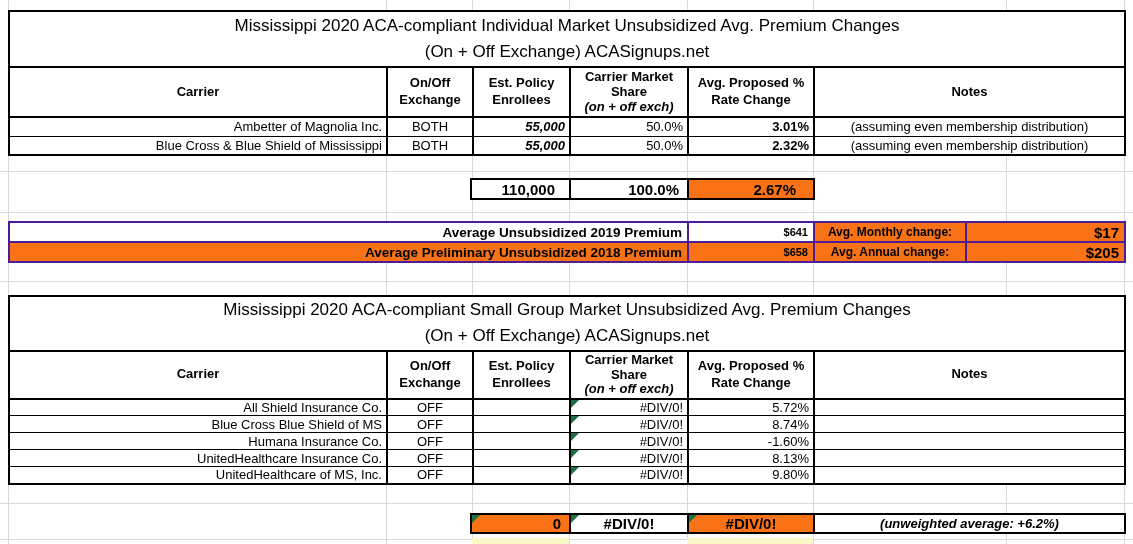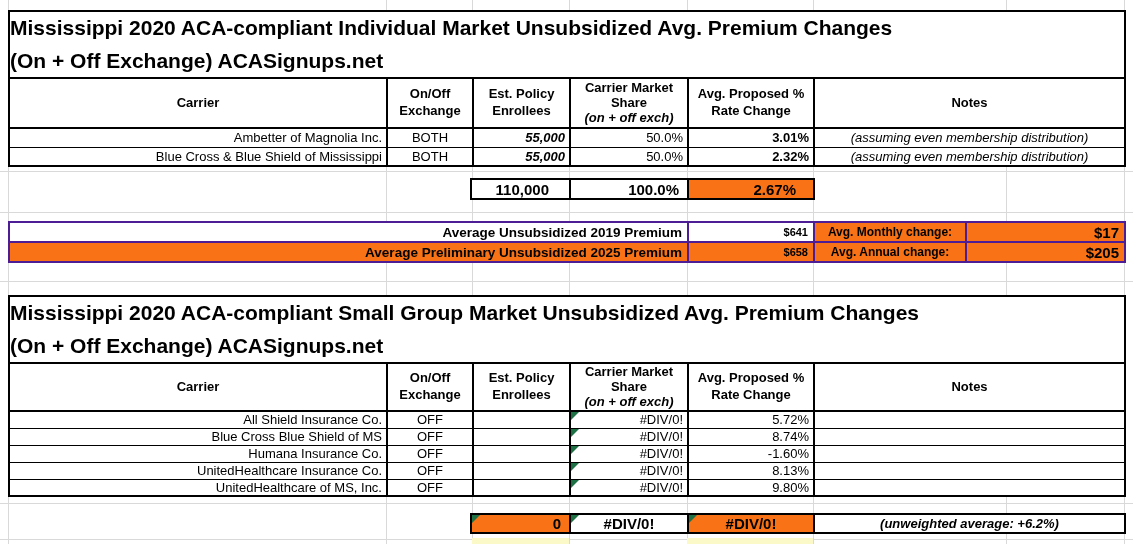--- a/index.html
+++ b/index.html
@@ -3,32 +3,32 @@
 <meta charset="utf-8">
 <style>
   html,body{margin:0;padding:0;background:#fff}
   .sheet{position:relative;width:1133px;height:544px;background:#ffffff;overflow:hidden;
          font-family:"Liberation Sans",sans-serif;color:#000}
   .gl{position:absolute;background:#d9d9d9}
   .glv{width:1px;top:0;height:544px}
   .glh{height:1px;left:0;width:1133px}
   table{border-collapse:collapse;table-layout:fixed;position:absolute;background:#fff}
   td{padding:0;overflow:hidden;white-space:nowrap;vertical-align:middle}
-  .title-cell{border:2px solid #000;text-align:left;font-weight:bold;font-size:21px;line-height:1.55}
+  .title-cell{border:2px solid #000;text-align:center;font-weight:normal;font-size:17px;line-height:1.55}
   .hd{border:2px solid #000;font-weight:bold;font-size:13px;text-align:center;line-height:1.3}
   .hd .sub{font-style:italic;font-size:13px;line-height:1.1;display:block}
   .dr td{border-left:2px solid #000;border-right:2px solid #000;border-top:1px solid #000;
          border-bottom:1px solid #000;font-size:13px}
   .t-data tr.dr:first-child td{border-top:2px solid #000}
   .t-data tr.dr:last-child td{border-bottom:2px solid #000}
   .ar{text-align:right;padding-right:4px}
   .ac{text-align:center}
   .enr{font-weight:bold;font-style:italic}
   .b{font-weight:bold}
-  .note{font-style:italic;font-size:11px;text-align:center}
+  .note{font-size:11px;text-align:center}
   .yl{background:#f97316}
   .tot td{border:2px solid #000;font-weight:bold;font-size:15px}
   .pr td{border:2px solid #4c1d95;font-weight:bold}
   .pr .lbl{font-size:13.5px;text-align:right;padding-right:5px}
   .pr .val{font-size:11px;text-align:right;padding-right:5px}
   .pr .chg{font-size:12px;text-align:center}
   .pr .chgv{font-size:15px;text-align:right;padding-right:5px}
   .relcell{position:relative}
   .tri{position:absolute;top:0;left:0;width:0;height:0;
        border-top:8px solid #1e7145;border-right:8px solid transparent}
@@ -100,21 +100,21 @@
     </table>
 
   <table class="tot" style="left:470px;top:178px">
     <colgroup>
         <col style="width:99px">
         <col style="width:118px">
         <col style="width:126px">
       </colgroup>
     <tbody>
         <tr style="height:20px">
-      <td class="ar" style="padding-right:20px">110,000</td>
+      <td class="ar" style="padding-right:14px">110,000</td>
       <td class="ar" style="padding-right:8px">100.0%</td>
       <td class="ar yl" style="padding-right:17px">2.67%</td>
     </tr>
   </tbody>
     </table>
 
   <table class="pr" style="left:8px;top:221px;width:1116px">
     <colgroup>
         <col style="width:679px">
         <col style="width:126px">
@@ -122,21 +122,21 @@
         <col style="width:159px">
       </colgroup>
     <tbody>
         <tr style="height:20px">
       <td class="lbl">Average Unsubsidized 2019 Premium</td>
       <td class="val">$641</td>
       <td class="chg yl">Avg. Monthly change:</td>
       <td class="chgv yl">$17</td>
     </tr>
     <tr style="height:20px">
-      <td class="lbl yl">Average Preliminary Unsubsidized 2025 Premium</td>
+      <td class="lbl yl">Average Preliminary Unsubsidized 2018 Premium</td>
       <td class="val yl">$658</td>
       <td class="chg yl">Avg. Annual change:</td>
       <td class="chgv yl">$205</td>
     </tr>
   </tbody>
     </table>
 
   <table class="t-data" style="left:8px;top:295px;width:1116px">
     <colgroup>
         <col style="width:378px">

